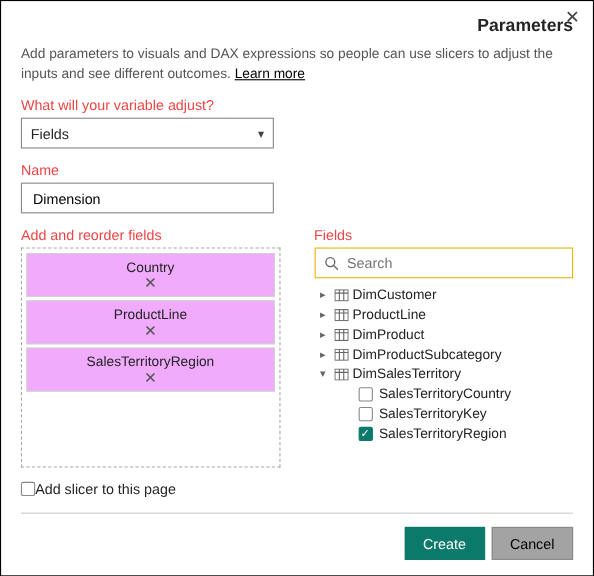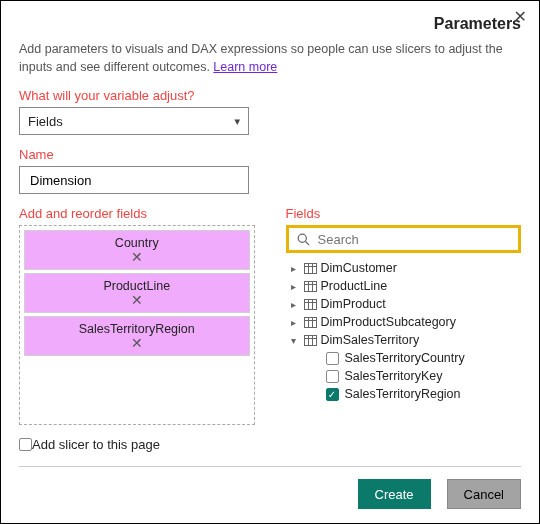--- a/index.html
+++ b/index.html
@@ -34,21 +34,21 @@
     margin: 0 0 8px 0;
     text-align: right;
   }
   .desc {
     font-size: 12.5px;
     color: #555;
     margin: 0 0 12px 0;
     line-height: 1.4;
   }
   .desc a {
-    color: #6d28d9;
+    color: #000000;
     text-decoration: underline;
   }
   .label {
     font-size: 13px;
     margin-bottom: 4px;
     color: #ef4444;
   }
   .select, .text-input {
     width: 230px;
     height: 28px;
@@ -100,21 +100,21 @@
     font-size: 12.5px;
     flex-direction: column;
   }
   .reorder-item .x {
     color: #555;
     cursor: pointer;
     font-size: 14px;
     line-height: 1;
   }
   .search-box {
-    border: 3px solid #eab308;
+    border: 1px solid #eab308;
     height: 28px;
     display: flex;
     align-items: center;
     padding: 0 8px;
     gap: 6px;
     margin-bottom: 6px;
   }
   .search-box svg { flex-shrink: 0; }
   .search-box input {
     border: none;
@@ -171,21 +171,21 @@
     align-items: center;
     gap: 0;
     margin-top: 12px;
   }
   .footer-sep {
     border-top: 1px solid #ccc;
     margin-top: 14px;
     padding-top: 12px;
     display: flex;
     justify-content: flex-end;
-    gap: 16px;
+    gap: 6px;
   }
   .btn {
     height: 30px;
     padding: 0 16px;
     font-size: 13px;
     border: 1px solid #888;
     background: #a3a3a3;
     cursor: pointer;
   }
   .btn.primary {

